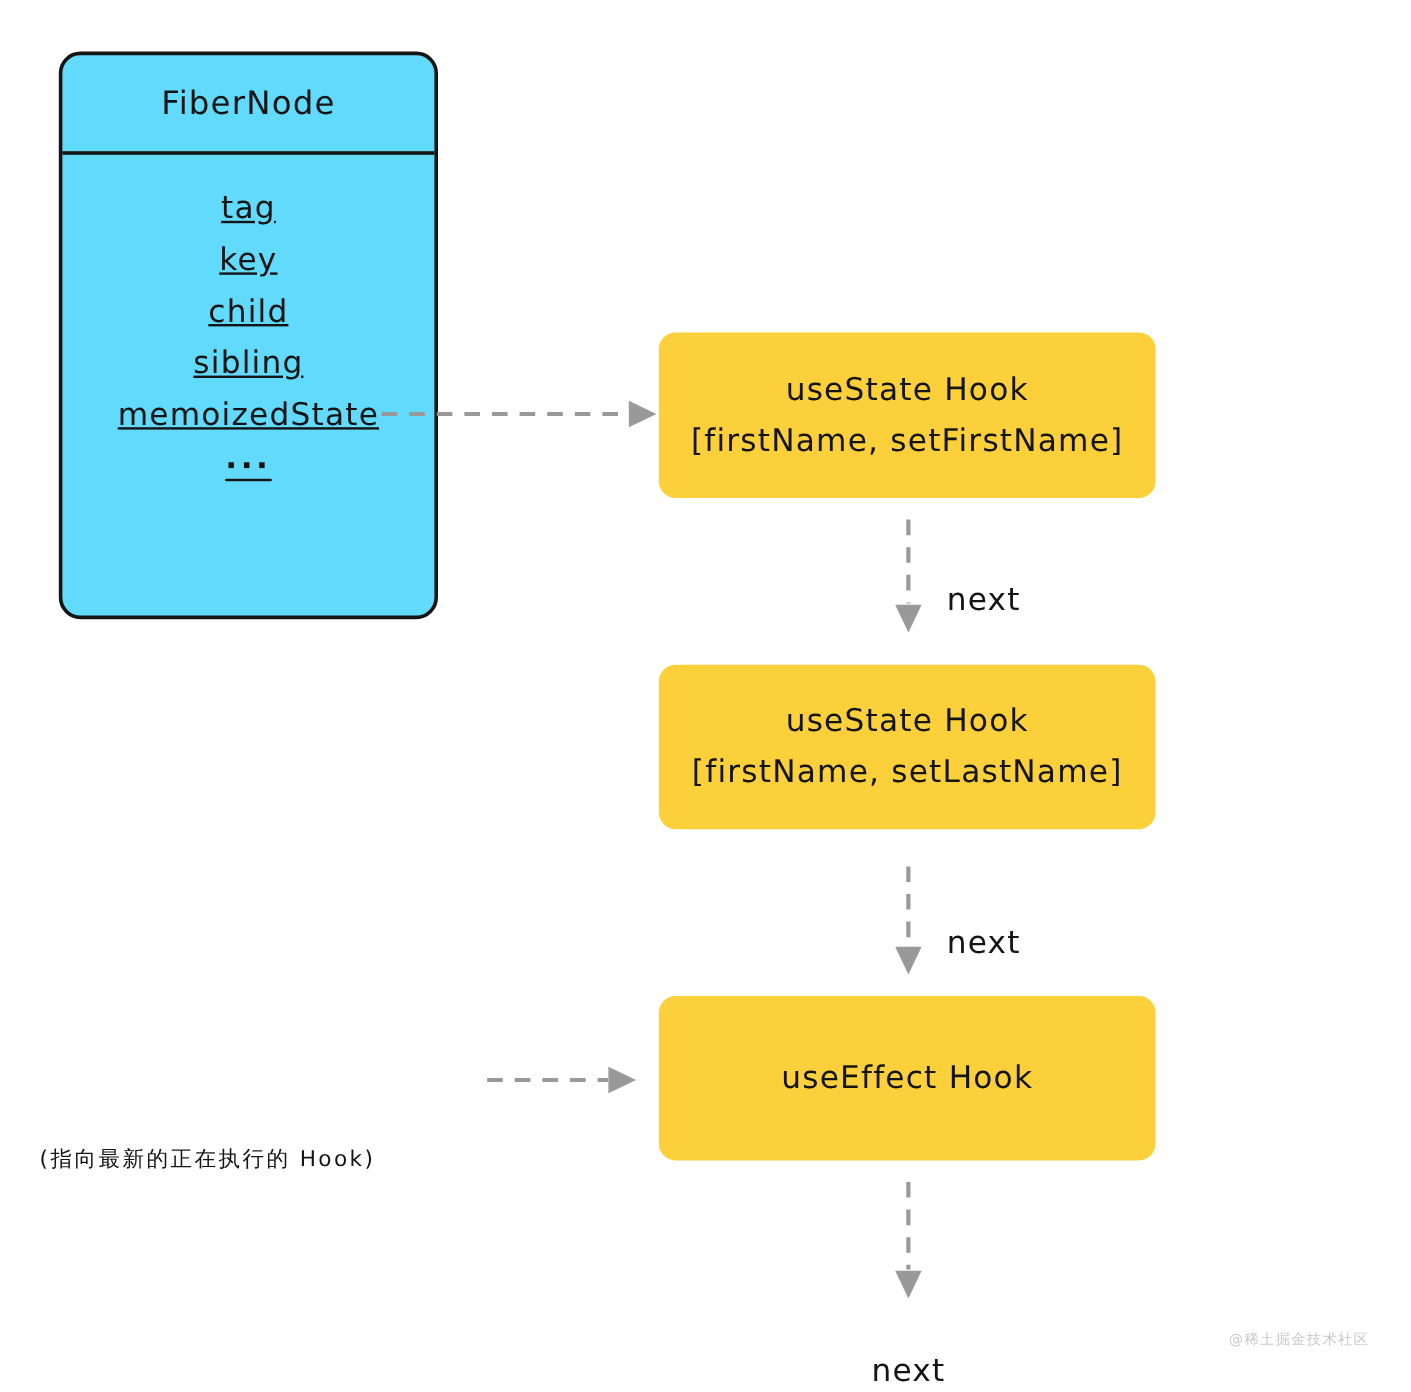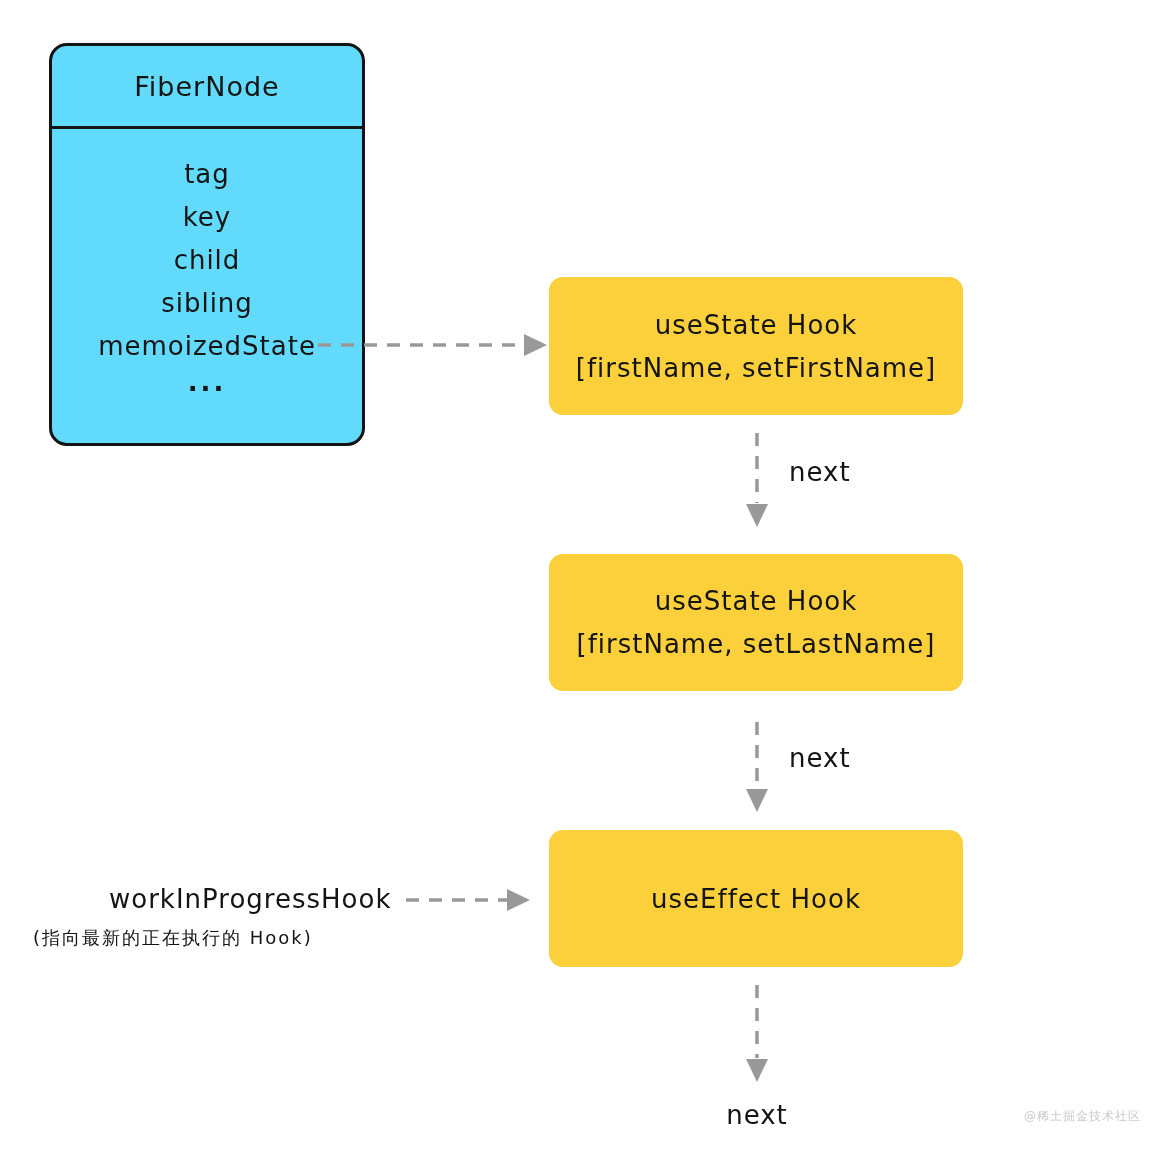--- a/index.html
+++ b/index.html
@@ -20,21 +20,21 @@
     width: 1176px;
     height: 1160px;
     background: #ffffff;
     overflow: hidden;
   }
 
   
   .fiber-box {
     position: absolute;
     left: 49px; top: 43px;
-    width: 316px; height: 403px;
+    width: 316px; height: 473px;
     background: var(--fiber-box);
     border: 3px solid var(--ink);
     border-radius: 18px;
     display: flex;
     flex-direction: column;
   }
   .fiber-title {
     height: 83px;
     display: flex;
     align-items: center;
@@ -47,20 +47,21 @@
     display: flex;
     flex-direction: column;
     padding-top: 24px;
   }
   .fiber-field {
     height: 43px;
     line-height: 43px;
     text-align: center;
     font-size: 26px;
     letter-spacing: 1px;
+    text-decoration: underline;
   }
   .fiber-field.dots { font-weight: bold; letter-spacing: 3px; }
 
   
   .hook-box {
     position: absolute;
     left: 549px;
     width: 414px;
     background: var(--hook-box);
     border-radius: 14px;
@@ -91,20 +92,21 @@
     stroke-dasharray: 13 10;
   }
   .arrow-layer polygon { fill: var(--arrow); }
 
   
   .label {
     position: absolute;
     font-size: 26px;
     letter-spacing: 1px;
     white-space: nowrap;
+    margin-top: 28px;
   }
   .next-label-1 { left: 789px; top: 457px; }
   .next-label-2 { left: 789px; top: 743px; }
   .pointer-label { left: 109px; top: 884px; }
   .pointer-note  { left: 33px;  top: 926px; font-size: 18px; letter-spacing: 2px; }
   .null-label    { left: 757px; top: 1100px; transform: translateX(-50%); }
   .watermark {
     position: absolute;
     left: 1024px; top: 1108px;
     font-size: 12px;
@@ -167,19 +169,18 @@
     </g>
 
     <g>
       <line x1="757" y1="985" x2="757" y2="1058"></line>
       <polygon points="757,1082 746,1059 768,1059"></polygon>
     </g>
   </svg>
 
   <div class="label next-label-1">next</div>
   <div class="label next-label-2">next</div>
-  <div class="label pointer-label">workInProgressHook</div>
   <div class="label pointer-note">(指向最新的正在执行的 Hook)</div>
   <div class="label null-label">next</div>
 
   <div class="watermark">@稀土掘金技术社区</div>
 
 </div>
 
 </body></html>

